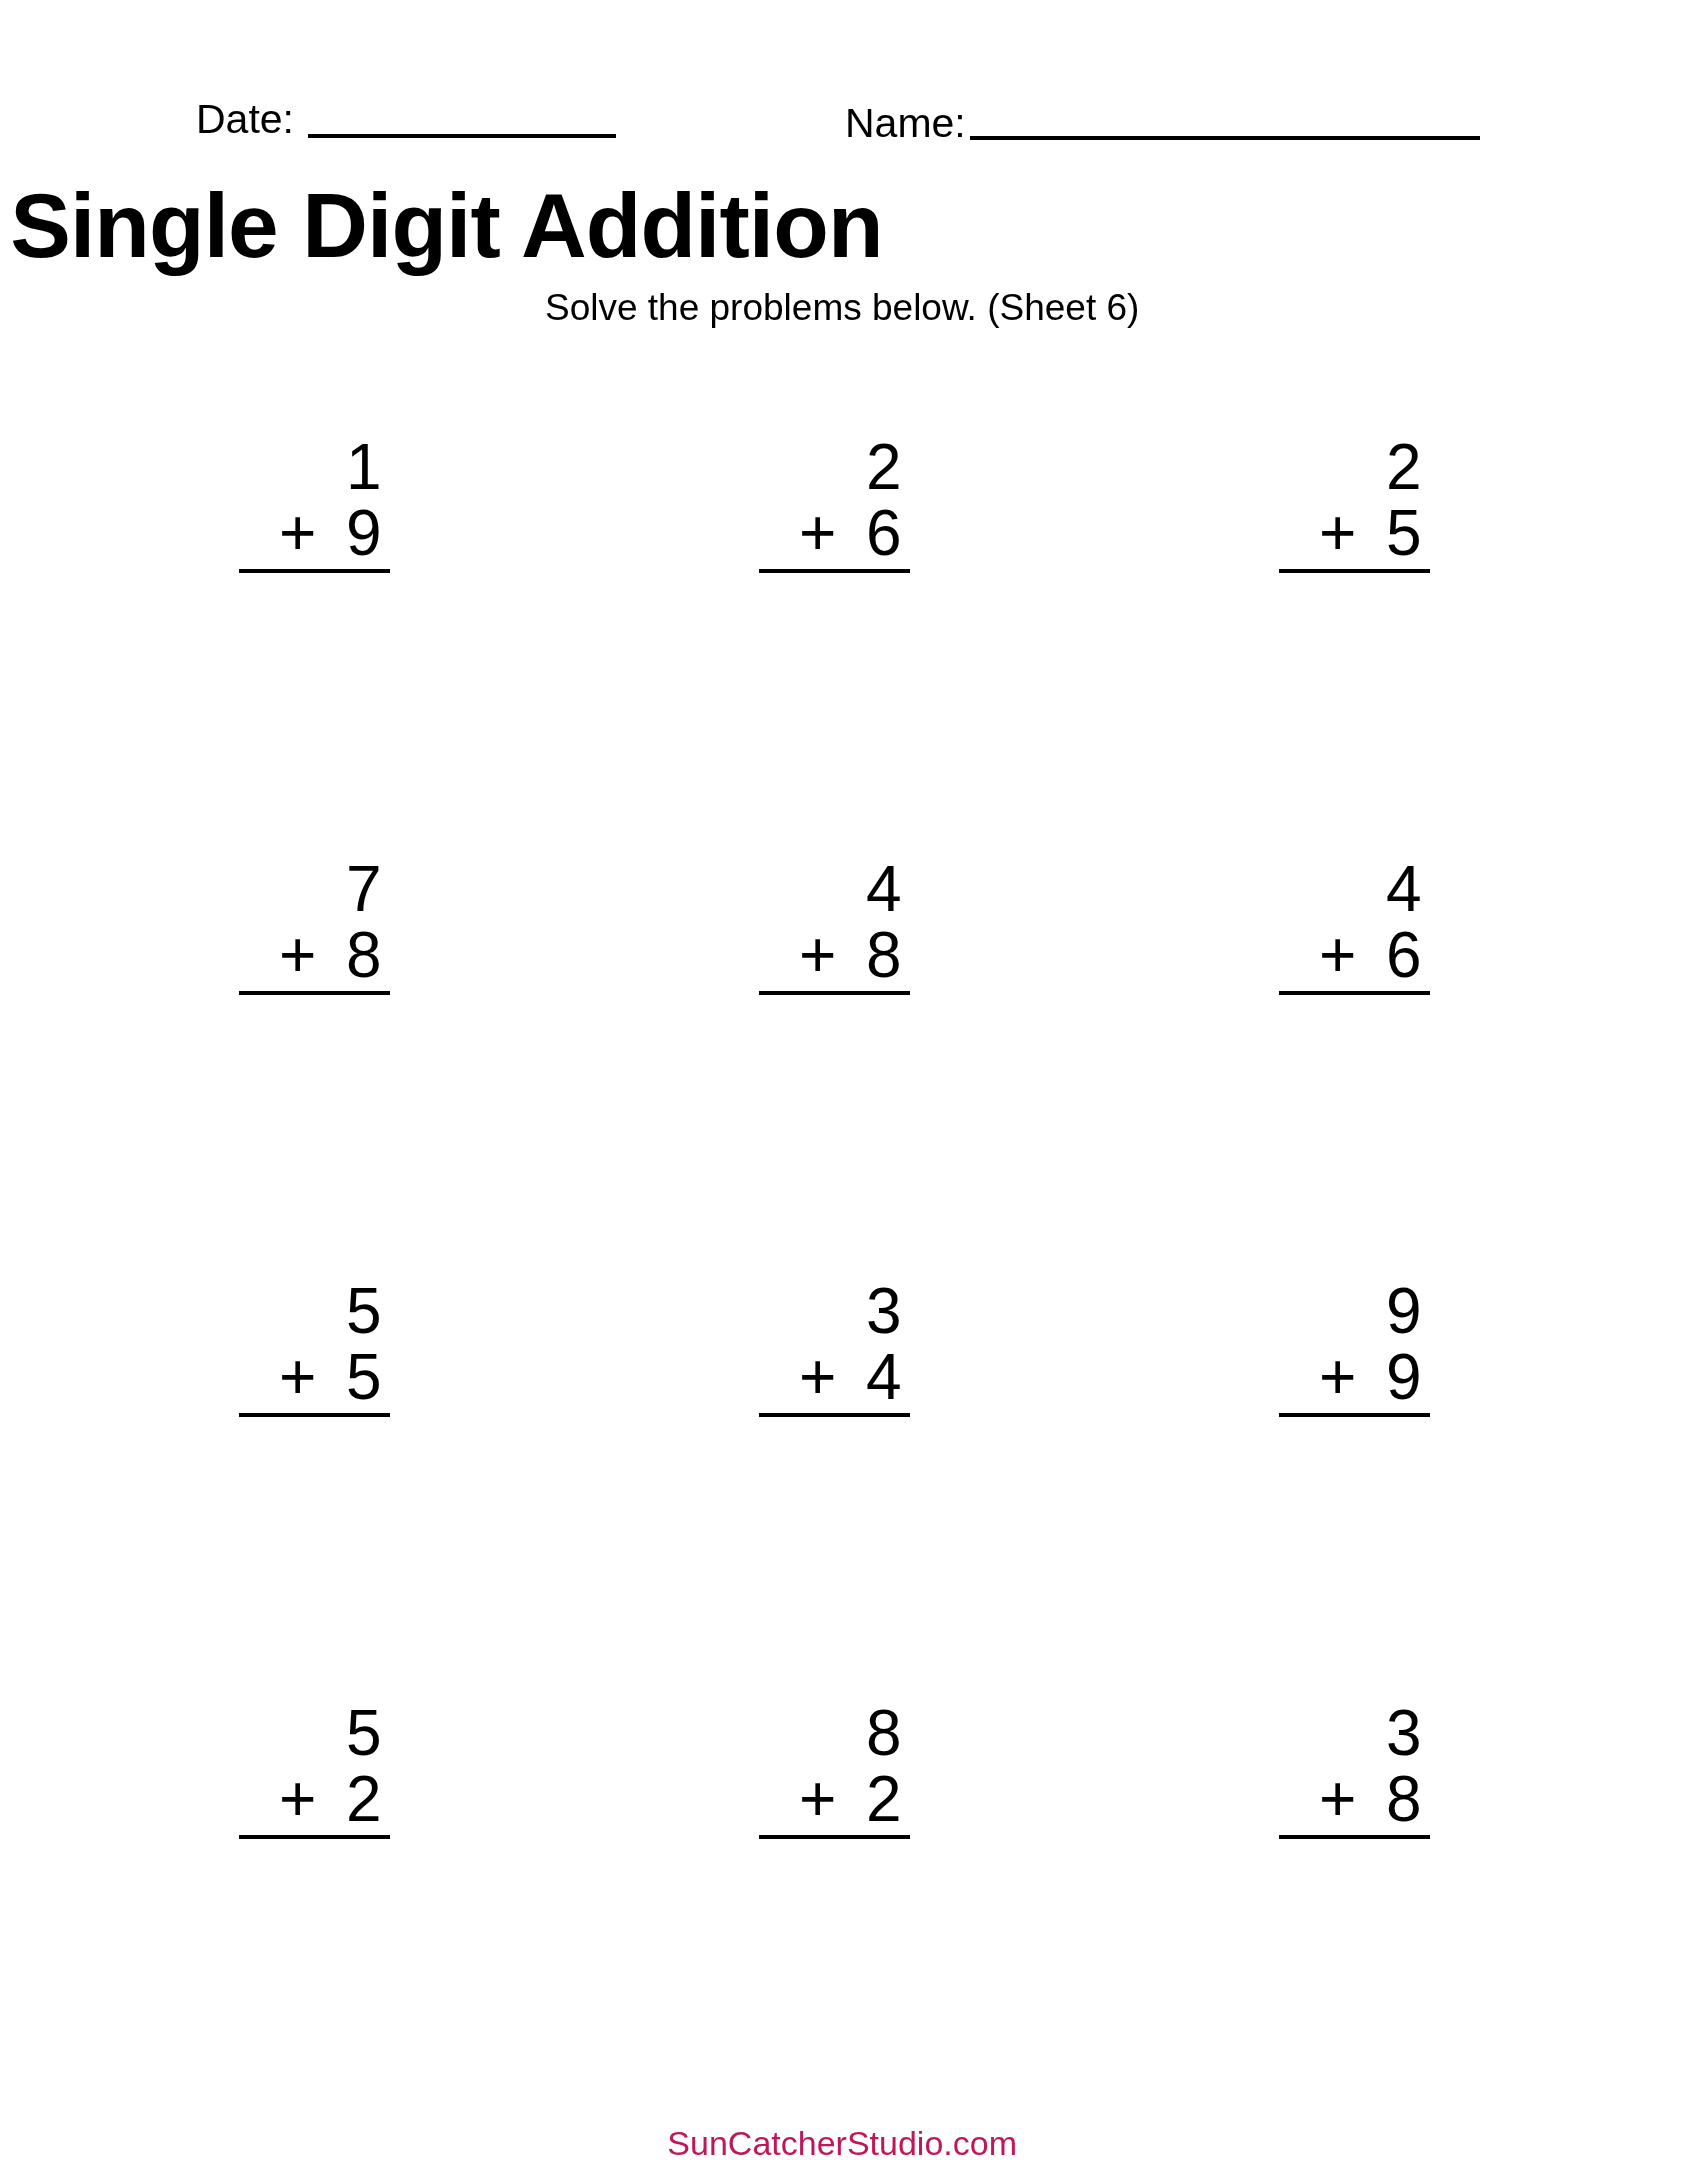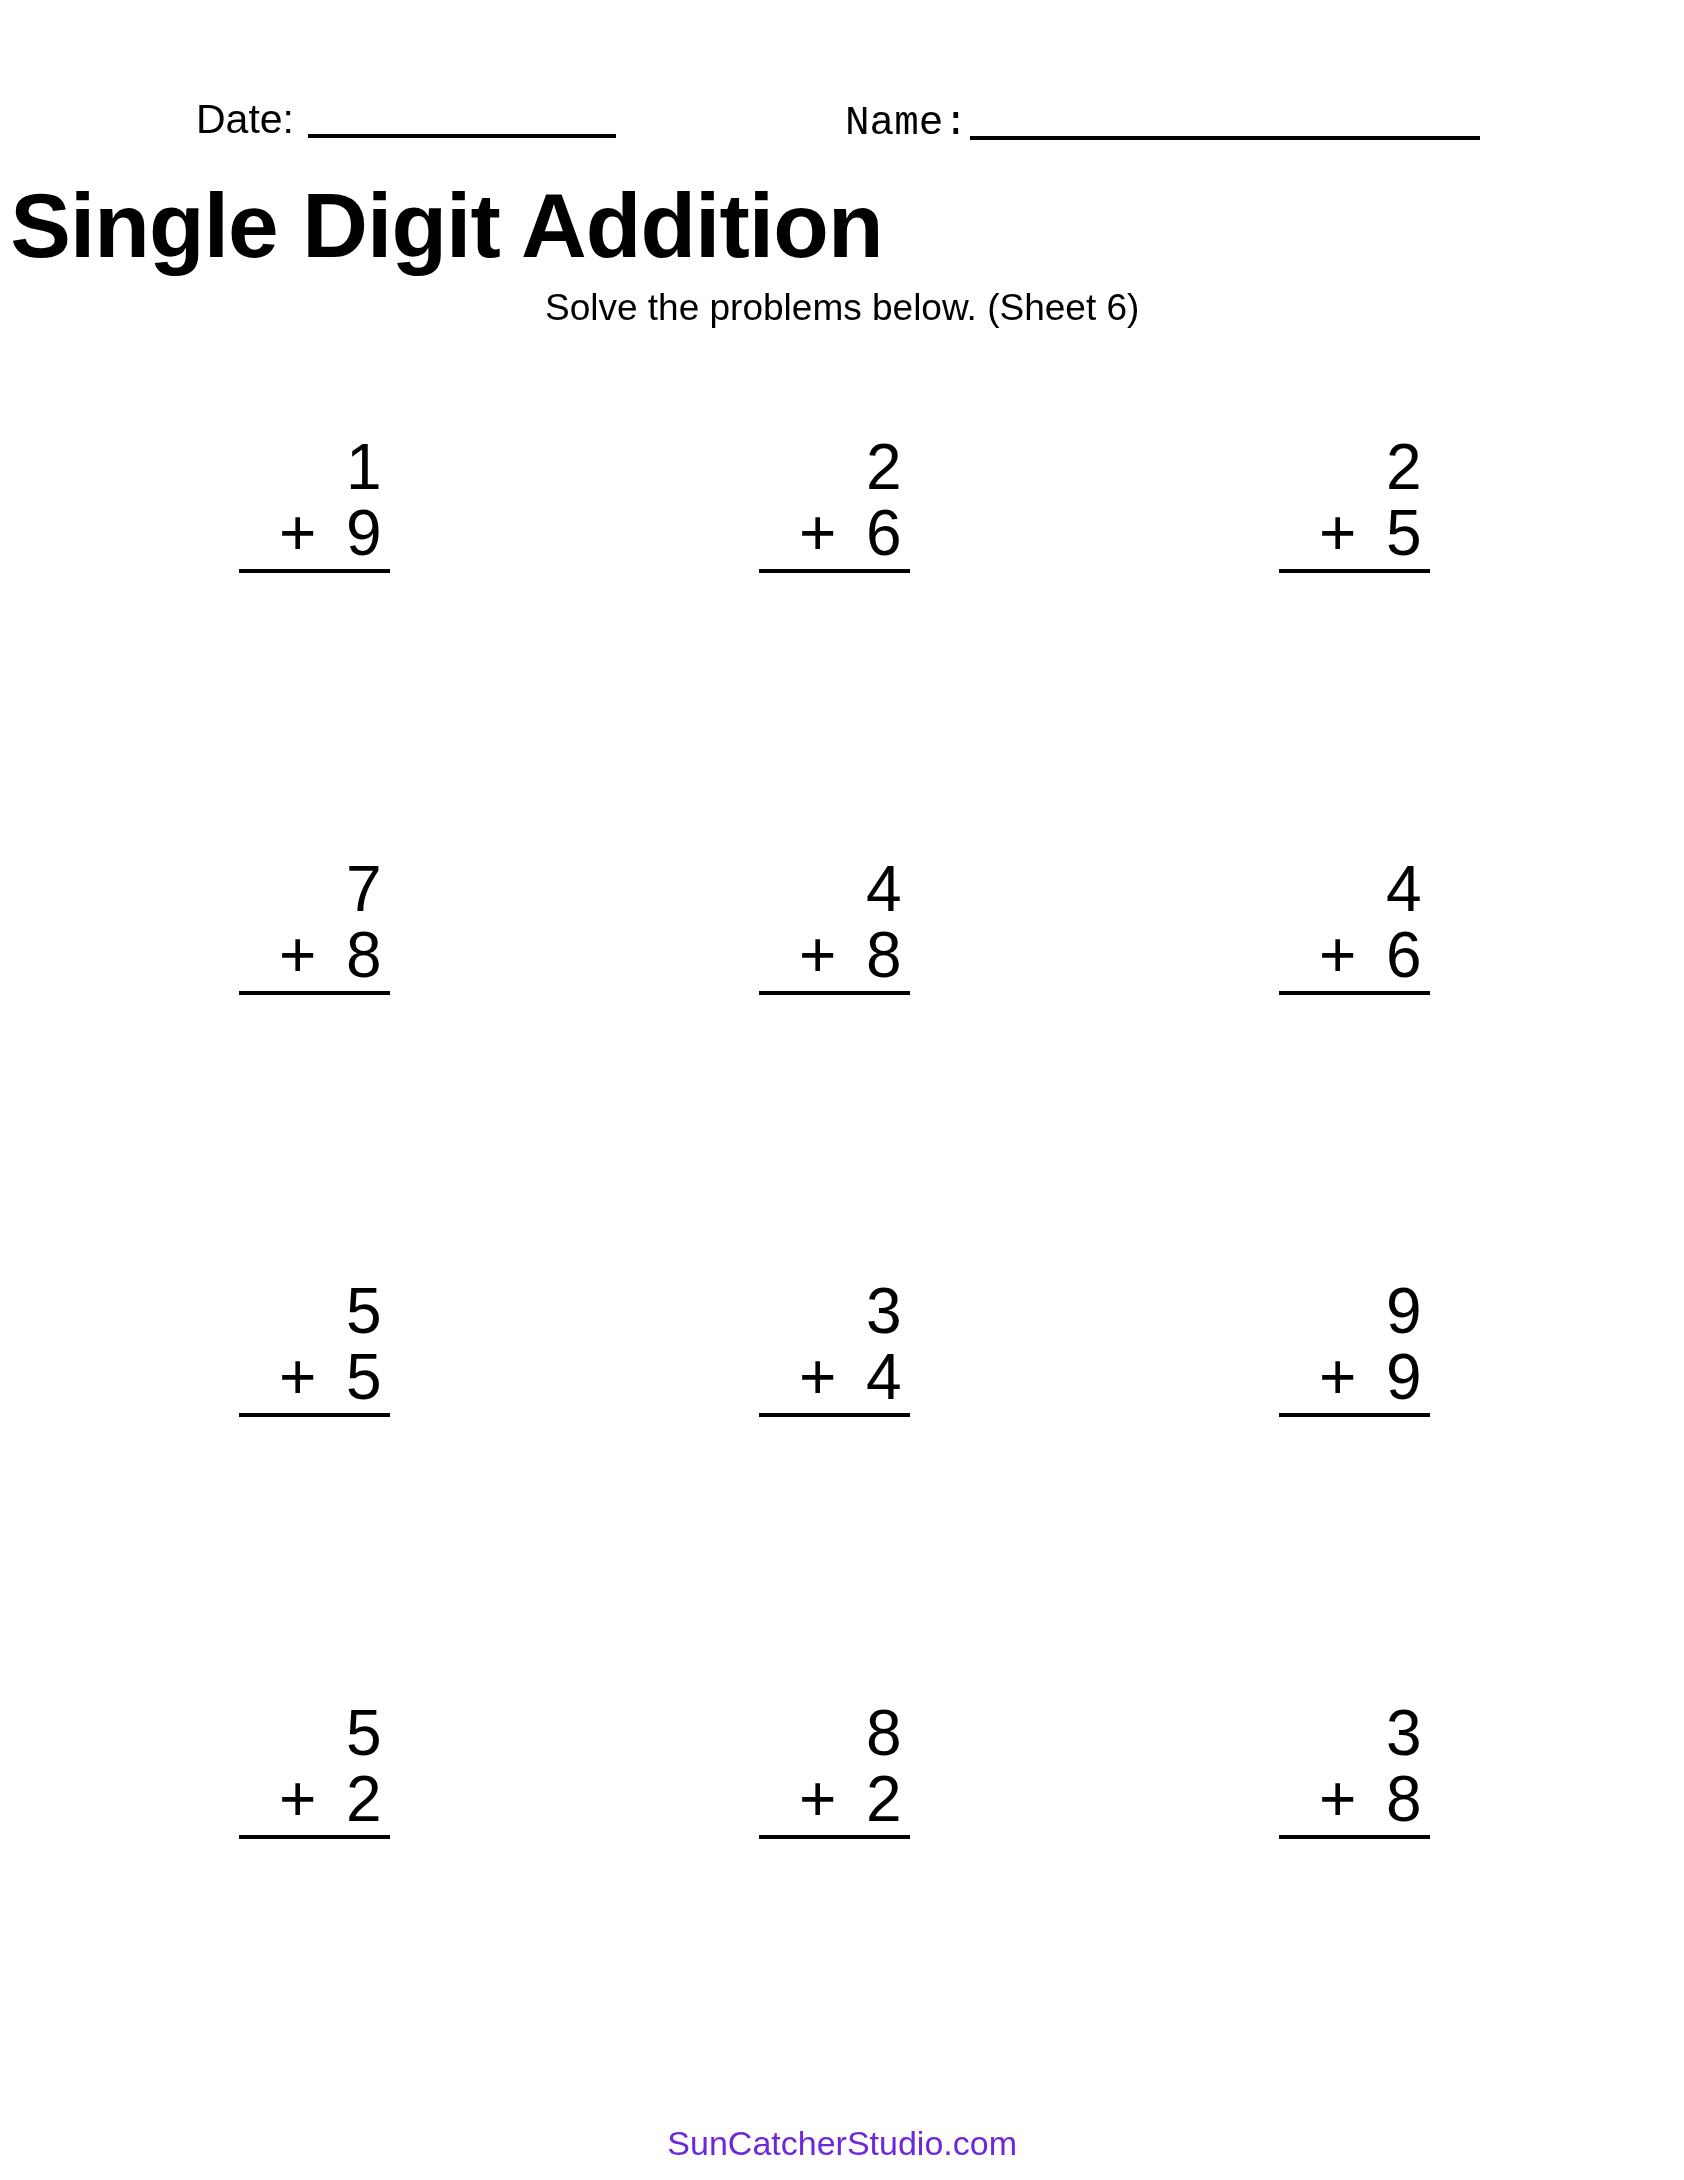--- a/index.html
+++ b/index.html
@@ -22,21 +22,21 @@
     left: 196px; top: 96px;
     font-size: 41px; line-height: 47px;
   }
   .date-line {
     left: 308px; top: 134px;
     width: 308px; height: 0;
     border-bottom: 4.3px solid #000;
   }
   .name-label {
     left: 845px; top: 100px;
-    font-size: 41px; line-height: 47px; font-family: Liberation Mono, monospace;
+    font-size: 41px; line-height: 47px;
   }
   .name-line {
     left: 970px; top: 136px;
     width: 510px; height: 0;
     border-bottom: 4.3px solid #000;
   }
 
   
   .title {
     left: 10.2px; top: 175px; width: 1664px;
@@ -82,21 +82,21 @@
     padding-right: 8.5px;
     margin-bottom: 3.4px;
   }
 
   
   .footer {
     left: 10.2px; top: 2123px; width: 1664px;
     text-align: center;
     font-size: 34px;
     line-height: 41px;
-    color: #6d28d9;
+    color: #be185d;
   }
 </style>
 </head>
 <body>
 
 <div class="abs date-label">Date:</div>
 <div class="abs date-line"></div>
 
 <div class="abs name-label">Name:</div>
 <div class="abs name-line"></div>

